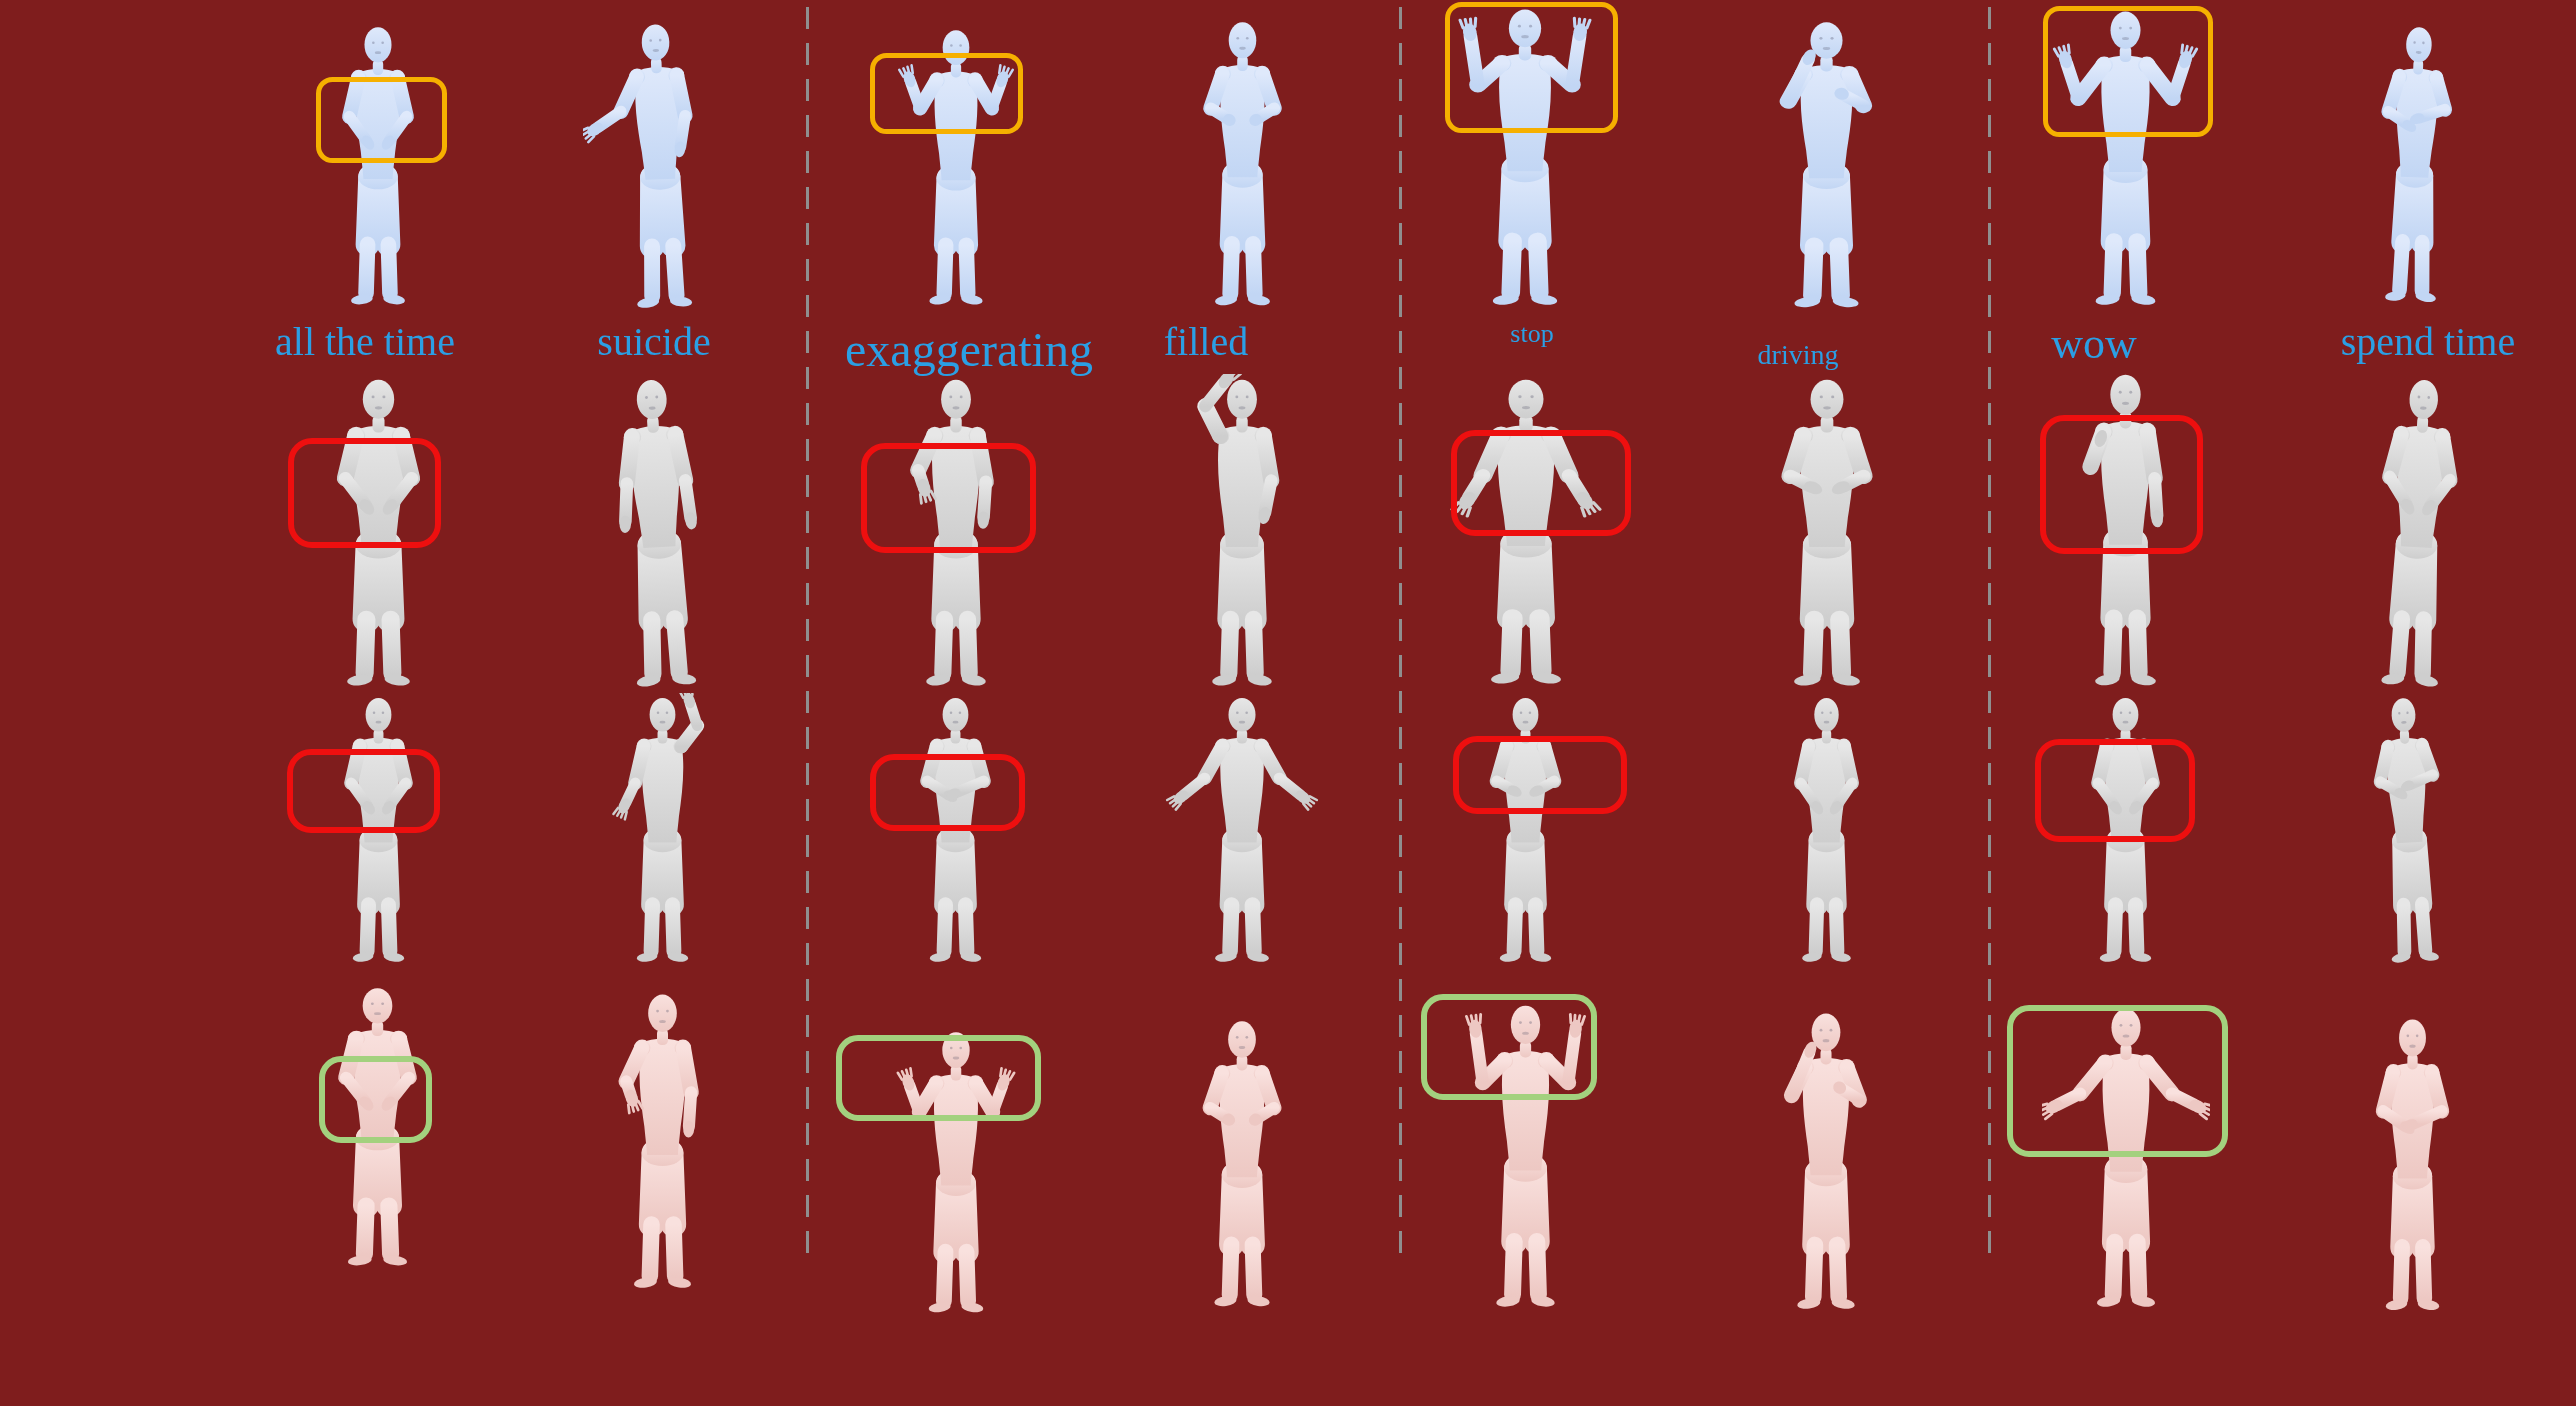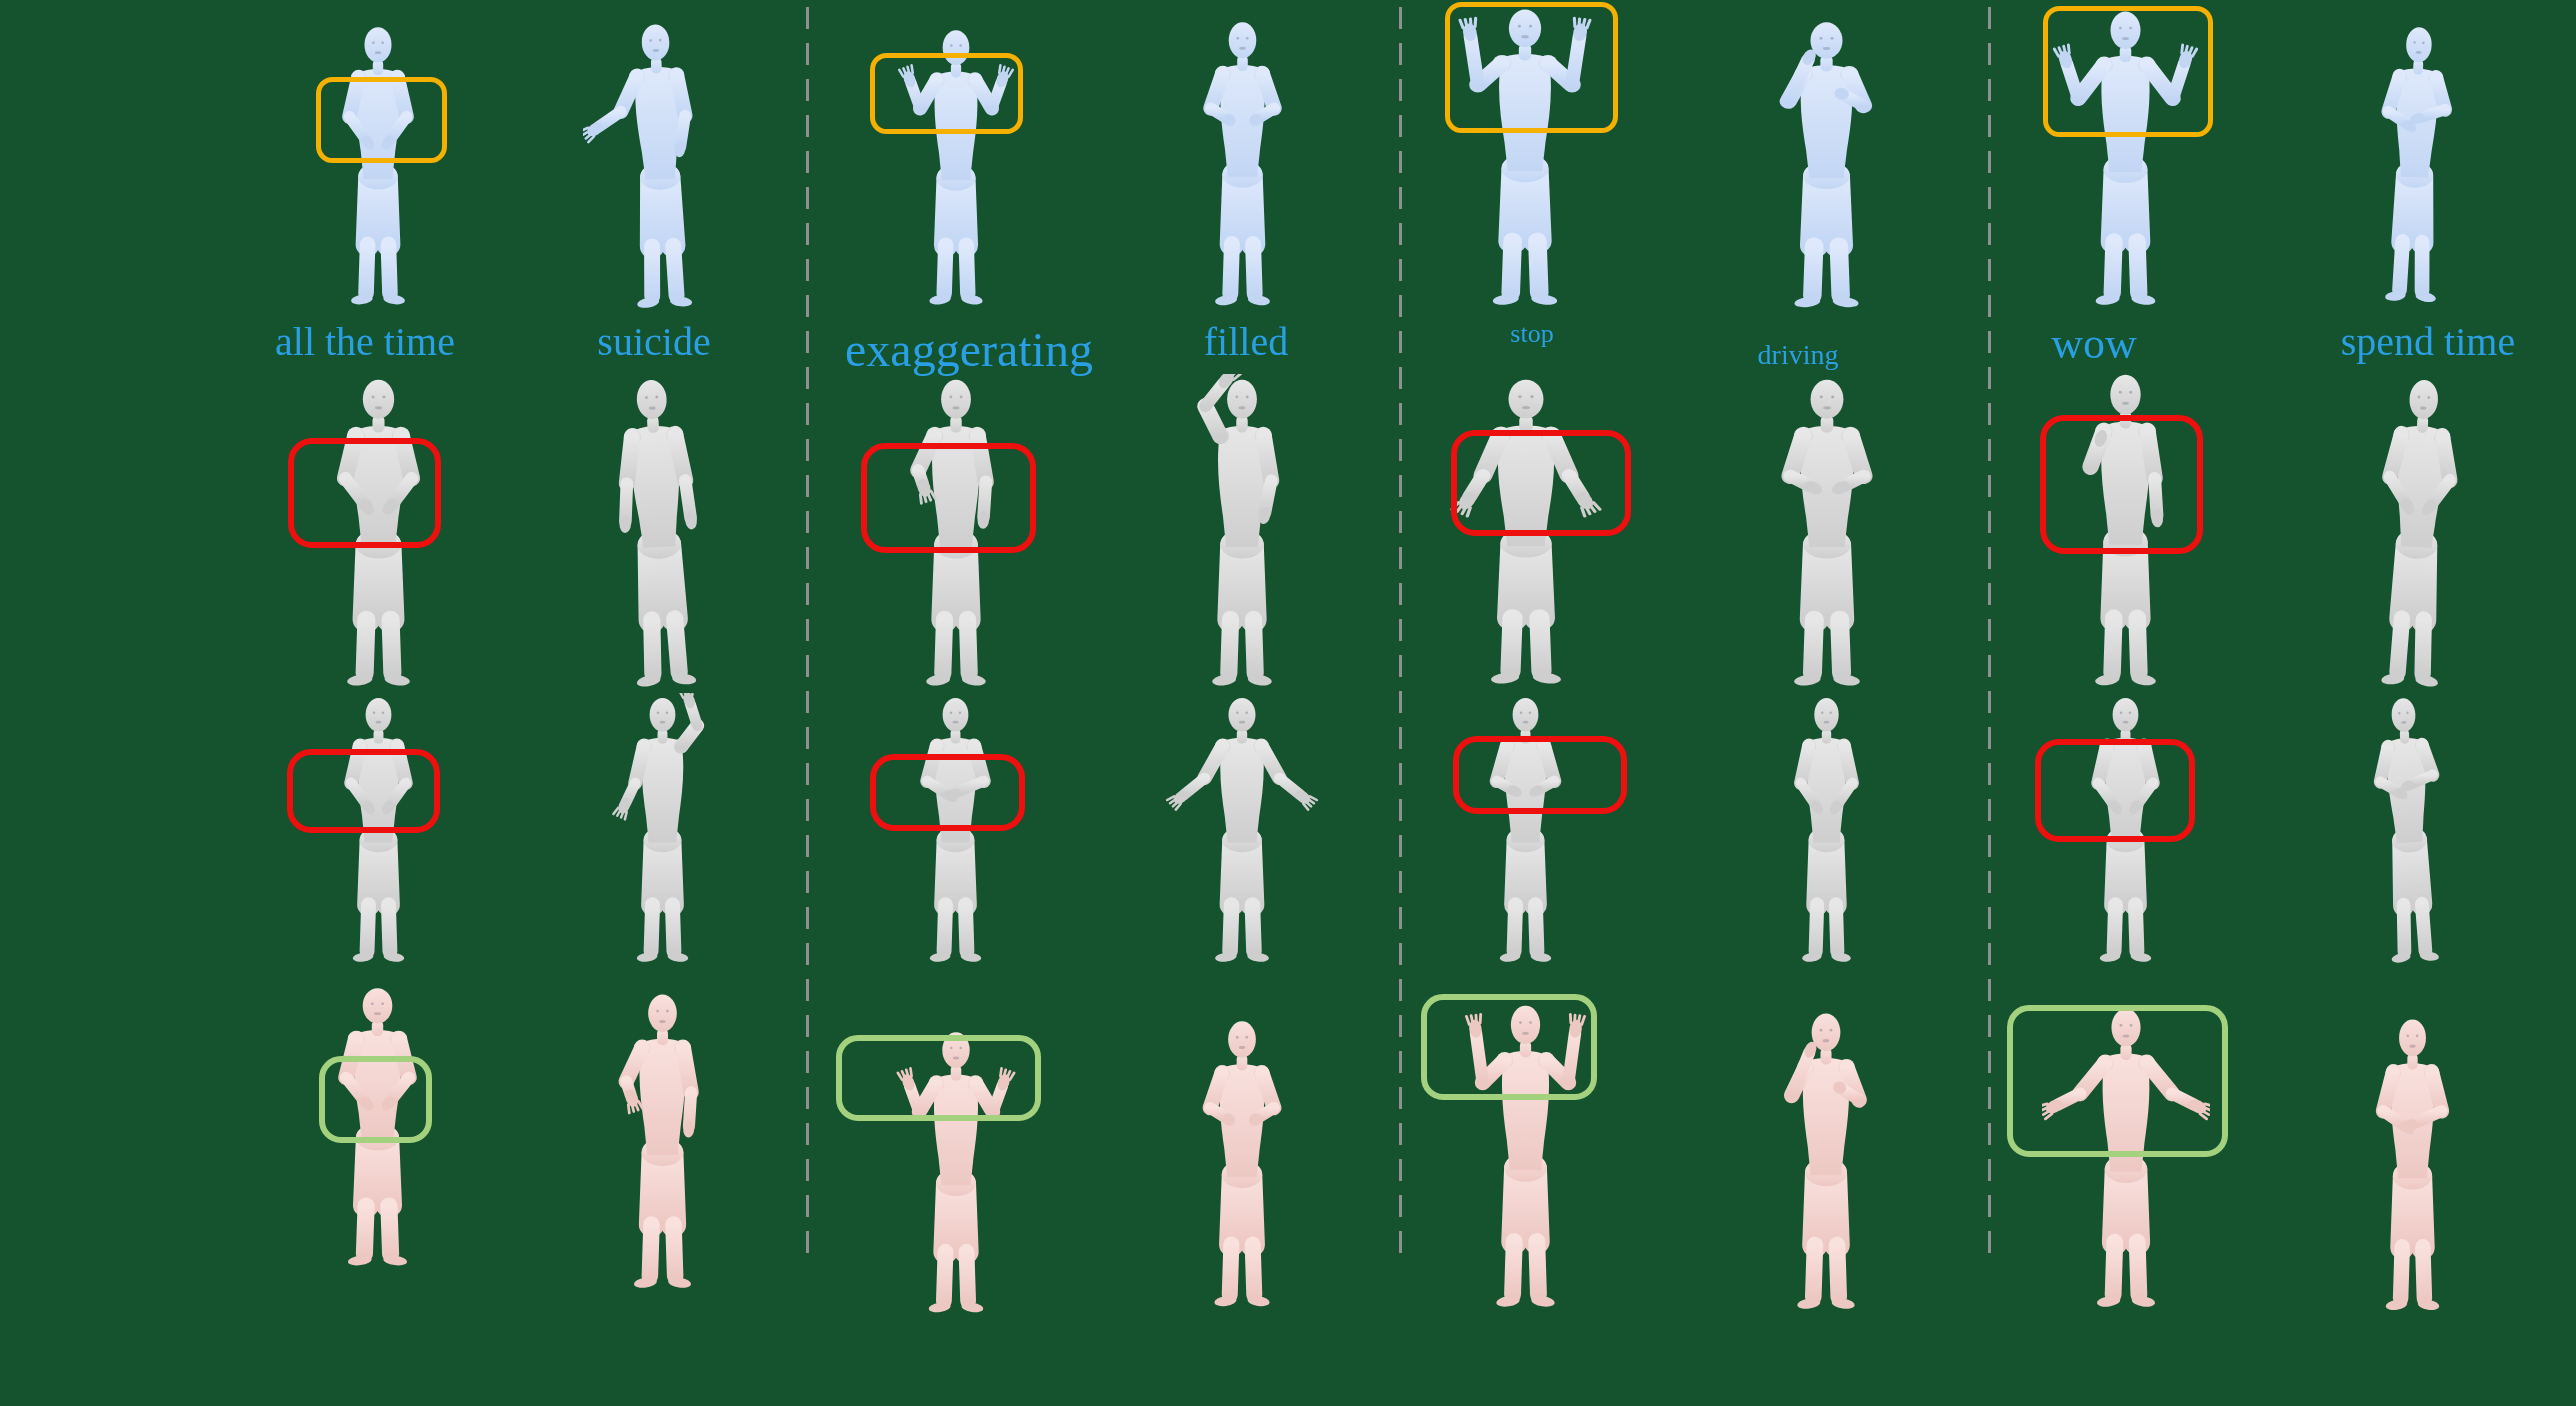--- a/index.html
+++ b/index.html
@@ -1,19 +1,19 @@
 <!DOCTYPE html>
 <html style="font-size:8.8px"><head>
 <meta charset="utf-8">
 <style>
   html,body{margin:0;padding:0;background:#000;}
   .canvas{
     position:relative;
     width:2576px;height:1406px;
-    background:#14532d;
+    background:#7f1d1d;
     overflow:hidden;
     font-family:"Liberation Serif", serif;
   }
   .sep{position:absolute;width:3.3px;}
   .word-label{
     position:absolute;
     transform:translateX(-50%);
     font-size:40px;
     line-height:1.1;
     white-space:nowrap;
@@ -1259,20 +1259,20 @@
       <div class="hl hl-red" style="left: 2035px; top: 739px; width: 148px; height: 91px; border-color: rgb(238, 15, 15);"></div>
       <div class="hl hl-green" style="left: 319px; top: 1056px; width: 101px; height: 75px; border-color: rgb(163, 209, 126);"></div>
       <div class="hl hl-green" style="left: 836px; top: 1035px; width: 193px; height: 74px; border-color: rgb(163, 209, 126);"></div>
       <div class="hl hl-green" style="left: 1421px; top: 994px; width: 164px; height: 94px; border-color: rgb(163, 209, 126);"></div>
       <div class="hl hl-green" style="left: 2007px; top: 1005px; width: 209px; height: 140px; border-color: rgb(163, 209, 126);"></div>
     </div>
   <div id="layer-labels">
       <span class="word-label" style="left: 365px; top: 320px; font-size: 40px; color: rgb(43, 159, 228);">all the time</span>
       <span class="word-label" style="left: 654px; top: 320px; font-size: 40px; color: rgb(43, 159, 228); text-align: right;">suicide</span>
       <span class="word-label" style="left: 969px; top: 324px; font-size: 48px; color: rgb(43, 159, 228);">exaggerating</span>
-      <span class="word-label" style="left: 1206px; top: 320px; font-size: 40px; color: rgb(43, 159, 228); margin-left: 40px;">filled</span>
+      <span class="word-label" style="left: 1206px; top: 320px; font-size: 40px; color: rgb(43, 159, 228);">filled</span>
       <span class="word-label" style="left: 1532px; top: 320px; font-size: 26px; color: rgb(43, 159, 228);">stop</span>
       <span class="word-label" style="left: 1798px; top: 340px; font-size: 28px; color: rgb(43, 159, 228); text-align: center;">driving</span>
       <span class="word-label" style="left: 2094px; top: 320px; font-size: 44px; color: rgb(43, 159, 228);">wow</span>
       <span class="word-label" style="left: 2405px; top: 320px; font-size: 40px; color: rgb(43, 159, 228); margin-left: 23px;">spend time</span>
     </div>
 </div>
 
 
 </body></html>

